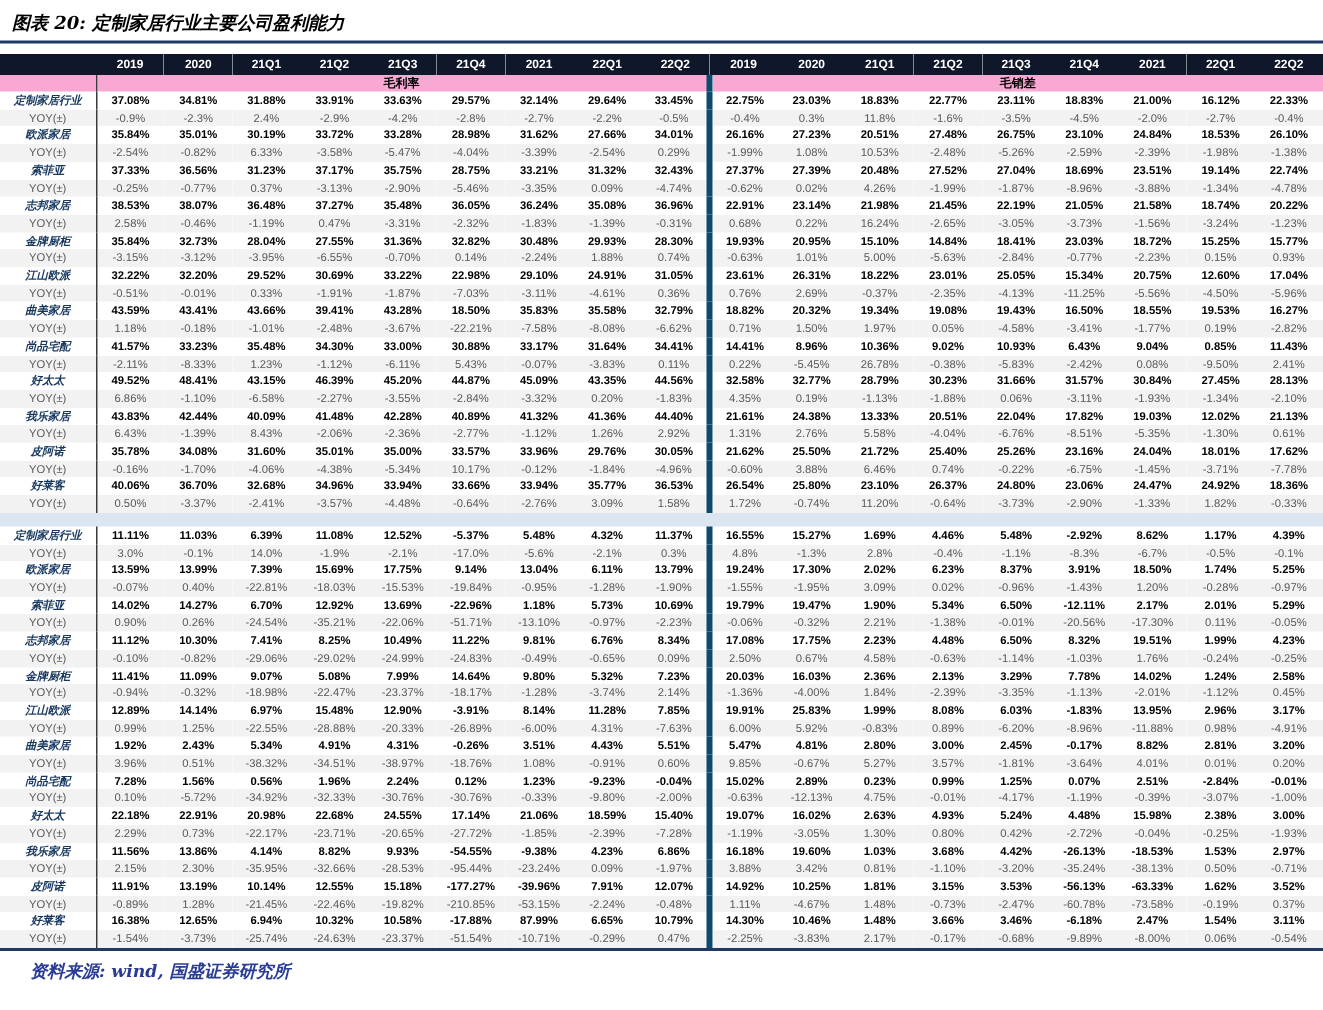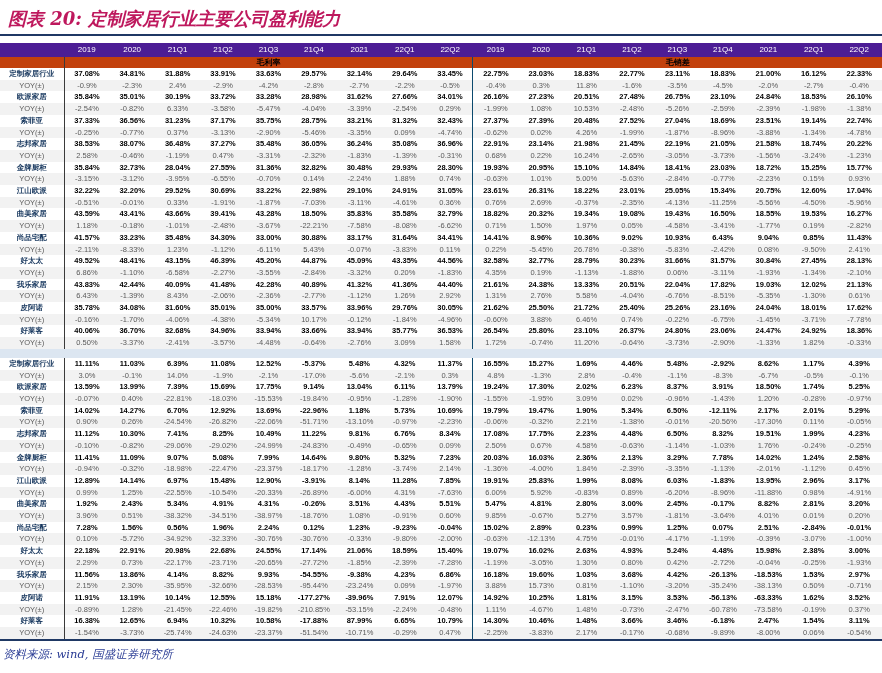--- a/index.html
+++ b/index.html
@@ -5,50 +5,50 @@
   * { box-sizing: border-box; }
   html,body { margin:0; padding:0; }
   body {
     width:882px; height:673px; background:#ffffff; overflow:hidden;
     font-family:"Liberation Sans", sans-serif;
   }
   .title {
     padding:7px 8px 3px 8px;
     font-family:"DejaVu Serif", serif;
     font-style:italic; font-weight:bold;
-    font-size:18px; color:#be185d;
+    font-size:12px; color:#000000;
   }
   .rule { height:2px; background:#1F3864; width:882px; }
   table {
     width:882px; border-collapse:collapse; table-layout:fixed;
     margin-top:7px;
   }
   col.c-label { width:64px; }
   td {
     padding:0; height:11.7px; line-height:11.7px;
     font-size:7.5px; text-align:center; vertical-align:middle;
     white-space:nowrap; overflow:hidden; color:#000;
   }
   tr.head-row td {
-    background:#4c1d95; color:#ffffff; font-weight:normal;
+    background:#0f172a; color:#ffffff; font-weight:bold;
     height:14px; line-height:14px; font-size:8px;
   }
   tr:not(.head-row) td.first-data { border-left:1.5px solid #3a3a3a; }
-  tr:not(.head-row) td.mid { border-left:1px solid #0c4a6e; }
-  tr.sub-row td { font-weight:bold; font-size:8px; height:11px; line-height:11px; background:#c2410c; }
+  tr:not(.head-row) td.mid { border-left:4px solid #0c4a6e; }
+  tr.sub-row td { font-weight:bold; font-size:8px; height:11px; line-height:11px; background:#f9a8d4; }
   tr.name-row td { font-weight:bold; background:#fff; }
   tr.name-row td.name {
-    color:#17375E; font-family:"DejaVu Serif", serif; margin-top:36px;
+    color:#17375E; font-family:"DejaVu Serif", serif; font-style:italic;margin-top:36px;
   }
   tr.yoy-row td { background:#F2F2F2; color:#595959; font-weight:normal; }
   tr.band-row td { background:#DCE6F1; height:9px; line-height:9px; }
   .source {
-    padding:6px 8px 0 3px;
+    padding:6px 8px 0 20px;
     font-family:"DejaVu Serif", serif;
-    font-style:italic; font-weight:normal;
+    font-style:italic; font-weight:bold;
     font-size:11.5px; color:#2A3C95;
   }
 </style>
 </head>
 <body>
 
 <div class="title">图表 20:  定制家居行业主要公司盈利能力</div>
 <div class="rule"></div>
 
 <table>
@@ -710,21 +710,21 @@
         <td>-12.11%</td>
         <td>2.17%</td>
         <td>2.01%</td>
         <td>5.29%</td>
       </tr>
       <tr class="yoy-row">
         <td class="label-col">YOY(±)</td>
         <td class="first-data">0.90%</td>
         <td>0.26%</td>
         <td>-24.54%</td>
-        <td>-26.82%</td>
+        <td>-35.21%</td>
         <td>-22.06%</td>
         <td>-51.71%</td>
         <td>-13.10%</td>
         <td>-0.97%</td>
         <td>-2.23%</td>
         <td class="mid">-0.06%</td>
         <td>-0.32%</td>
         <td>2.21%</td>
         <td>-1.38%</td>
         <td>-0.01%</td>
@@ -836,21 +836,21 @@
         <td>-1.83%</td>
         <td>13.95%</td>
         <td>2.96%</td>
         <td>3.17%</td>
       </tr>
       <tr class="yoy-row">
         <td class="label-col">YOY(±)</td>
         <td class="first-data">0.99%</td>
         <td>1.25%</td>
         <td>-22.55%</td>
-        <td>-10.54%</td>
+        <td>-28.88%</td>
         <td>-20.33%</td>
         <td>-26.89%</td>
         <td>-6.00%</td>
         <td>4.31%</td>
         <td>-7.63%</td>
         <td class="mid">6.00%</td>
         <td>5.92%</td>
         <td>-0.83%</td>
         <td>0.89%</td>
         <td>-6.20%</td>
@@ -1011,21 +1011,21 @@
         <td class="first-data">2.15%</td>
         <td>2.30%</td>
         <td>-35.95%</td>
         <td>-32.66%</td>
         <td>-28.53%</td>
         <td>-95.44%</td>
         <td>-23.24%</td>
         <td>0.09%</td>
         <td>-1.97%</td>
         <td class="mid">3.88%</td>
-        <td>15.73%</td>
+        <td>3.42%</td>
         <td>0.81%</td>
         <td>-1.10%</td>
         <td>-3.20%</td>
         <td>-35.24%</td>
         <td>-38.13%</td>
         <td>0.50%</td>
         <td>-0.71%</td>
       </tr>
       <tr class="name-row">
         <td class="label-col name">皮阿诺</td>

